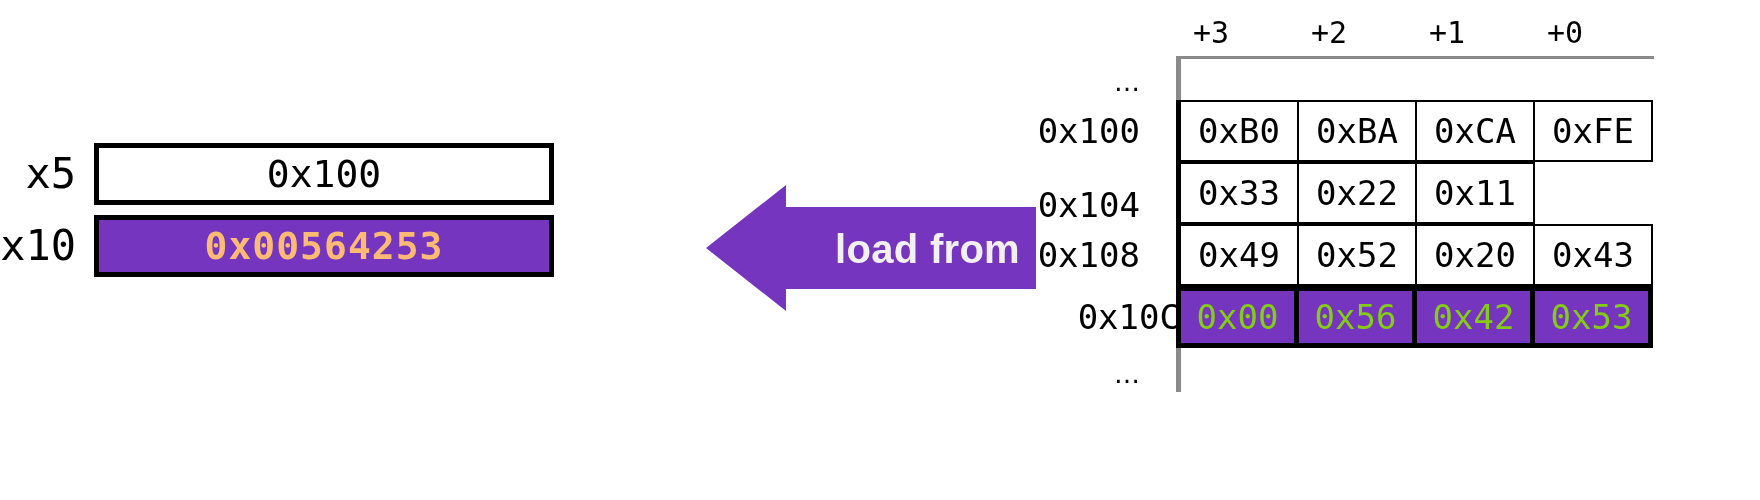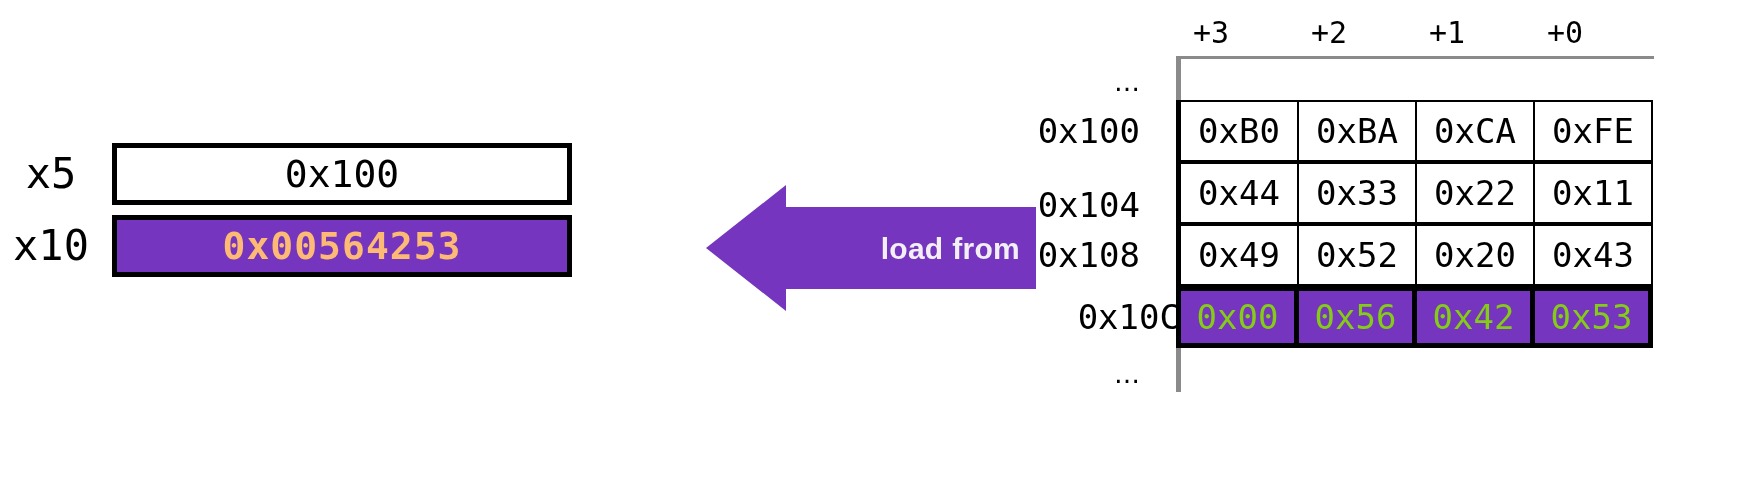--- a/index.html
+++ b/index.html
@@ -28,23 +28,23 @@
     left: 0;
     width: 600px;
     height: 72px;
     display: flex;
     align-items: center;
   }
   #reg-row-x5  { top: 0px; }
   #reg-row-x10 { top: 72px; }
 
   .reg-label {
-    width: 112px;
-    text-align: center;
-    padding-right: 10px;
+    width: 94px;
+    text-align: right;
+    padding-right: 18px;
     box-sizing: border-box;
     font-family: "DejaVu Sans Mono", monospace;
     font-size: 42px;
     color: #000000;
     line-height: 1;
     letter-spacing: 0px;
   }
   .reg-box {
     width: 460px;
     height: 62px;
@@ -83,21 +83,21 @@
     left: 0;
     top: 0;
     width: 330px;
     height: 128px;
     display: flex;
     align-items: center;
     justify-content: flex-end;
     padding-right: 16px;
     box-sizing: border-box;
     font-family: "Liberation Sans", sans-serif;
-    font-size: 30px;
+    font-size: 40px;
     font-weight: bold;
     color: #f2f0f5;
     letter-spacing: 0.3px;
     pointer-events: none;
   }
 
   
   #memory-table {
     position: absolute;
     left: 1040px;
@@ -256,21 +256,20 @@
     <div class="mem-spacer-row" id="mem-spacer-top"></div>
 
     <div class="mem-row">
       <div class="mem-cell">0xB0</div>
       <div class="mem-cell">0xBA</div>
       <div class="mem-cell">0xCA</div>
       <div class="mem-cell">0xFE</div>
     </div>
 
     <div class="mem-row">
-      <div class="mem-cell">0x44</div>
       <div class="mem-cell">0x33</div>
       <div class="mem-cell">0x22</div>
       <div class="mem-cell">0x11</div>
     </div>
 
     <div class="mem-row">
       <div class="mem-cell">0x49</div>
       <div class="mem-cell">0x52</div>
       <div class="mem-cell">0x20</div>
       <div class="mem-cell">0x43</div>

